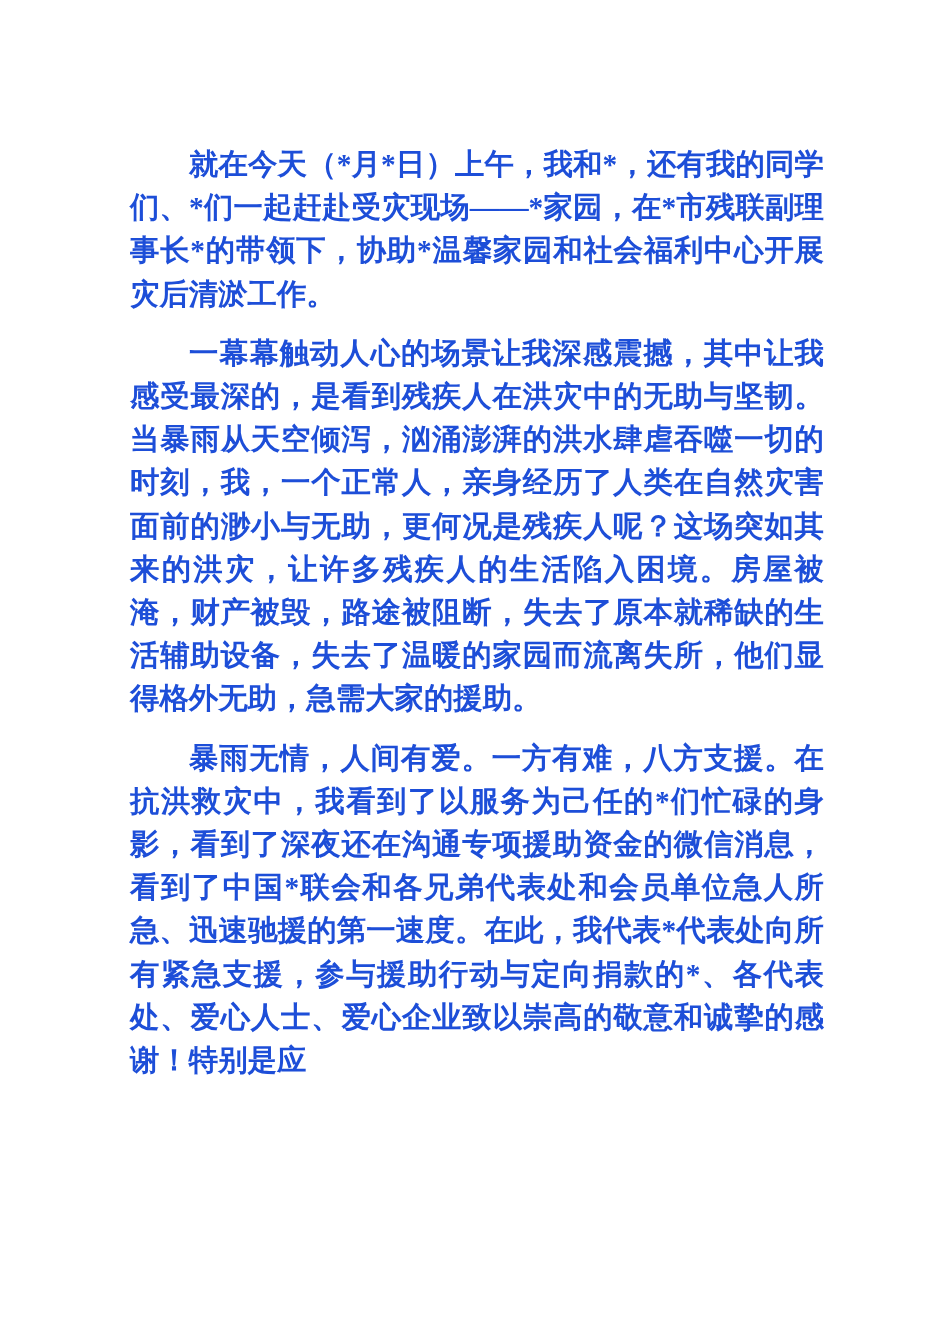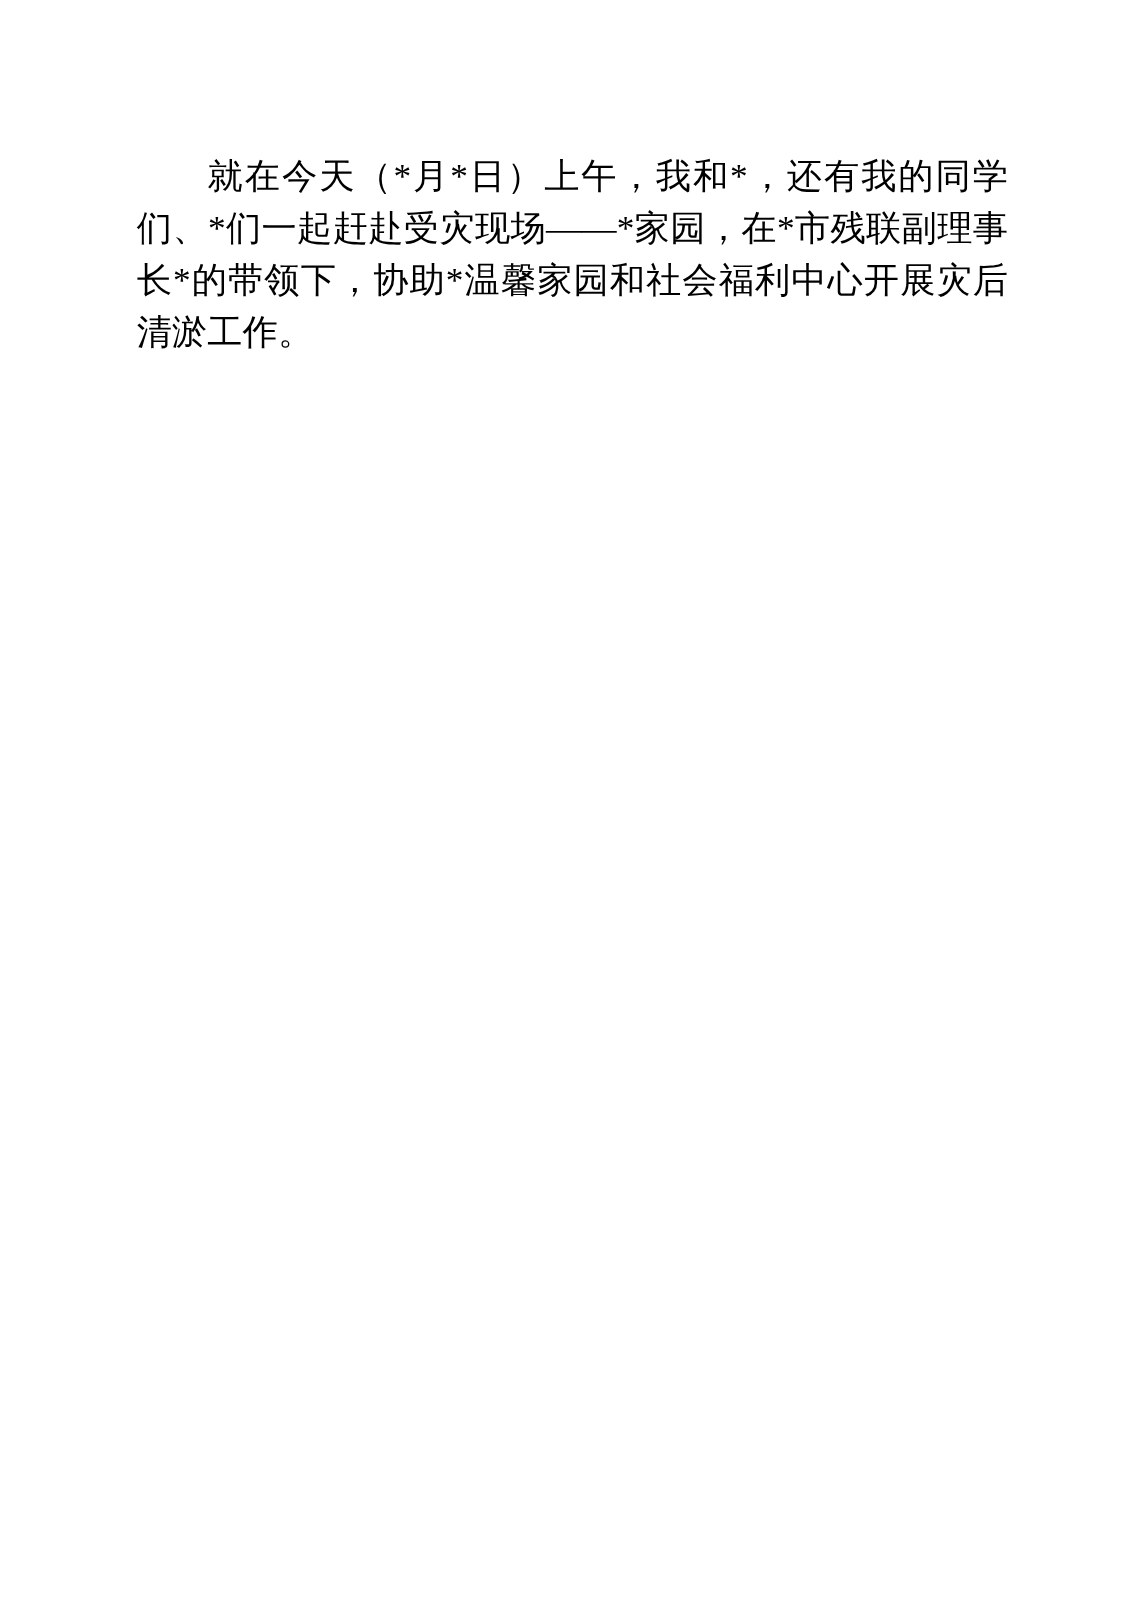--- a/index.html
+++ b/index.html
@@ -18,34 +18,36 @@
     overflow: hidden;
     box-sizing: border-box;
   }
   .doc-body {
     position: absolute;
     left: 114px;
     top: 127px;
     width: 726px;
   }
   .para {
-    margin: 0;
+    margin: 16px;
     padding: 0;
     font-size: 29.4px;
     line-height: 43.2px;
-    color: #000000;
+    color: #1d4ed8;
     text-align: justify;
     text-justify: inter-character;
     text-indent: 59px;
     letter-spacing: 0px;
-    font-weight: 400;
+    font-weight: 700;
     -webkit-font-smoothing: antialiased;
     font-family: "Liberation Serif", "DejaVu Serif", serif;
   }
 </style>
 </head>
 <body>
 
 <div class="page">
   <div class="doc-body">
     <p class="para">就在今天（*月*日）上午，我和*，还有我的同学们、*们一起赶赴受灾现场——*家园，在*市残联副理事长*的带领下，协助*温馨家园和社会福利中心开展灾后清淤工作。</p>
+    <p class="para">一幕幕触动人心的场景让我深感震撼，其中让我感受最深的，是看到残疾人在洪灾中的无助与坚韧。当暴雨从天空倾泻，汹涌澎湃的洪水肆虐吞噬一切的时刻，我，一个正常人，亲身经历了人类在自然灾害面前的渺小与无助，更何况是残疾人呢？这场突如其来的洪灾，让许多残疾人的生活陷入困境。房屋被淹，财产被毁，路途被阻断，失去了原本就稀缺的生活辅助设备，失去了温暖的家园而流离失所，他们显得格外无助，急需大家的援助。</p>
+    <p class="para">暴雨无情，人间有爱。一方有难，八方支援。在抗洪救灾中，我看到了以服务为己任的*们忙碌的身影，看到了深夜还在沟通专项援助资金的微信消息，看到了中国*联会和各兄弟代表处和会员单位急人所急、迅速驰援的第一速度。在此，我代表*代表处向所有紧急支援，参与援助行动与定向捐款的*、各代表处、爱心人士、爱心企业致以崇高的敬意和诚挚的感谢！特别是应</p>
   </div>
 </div>
 
 </body></html>

